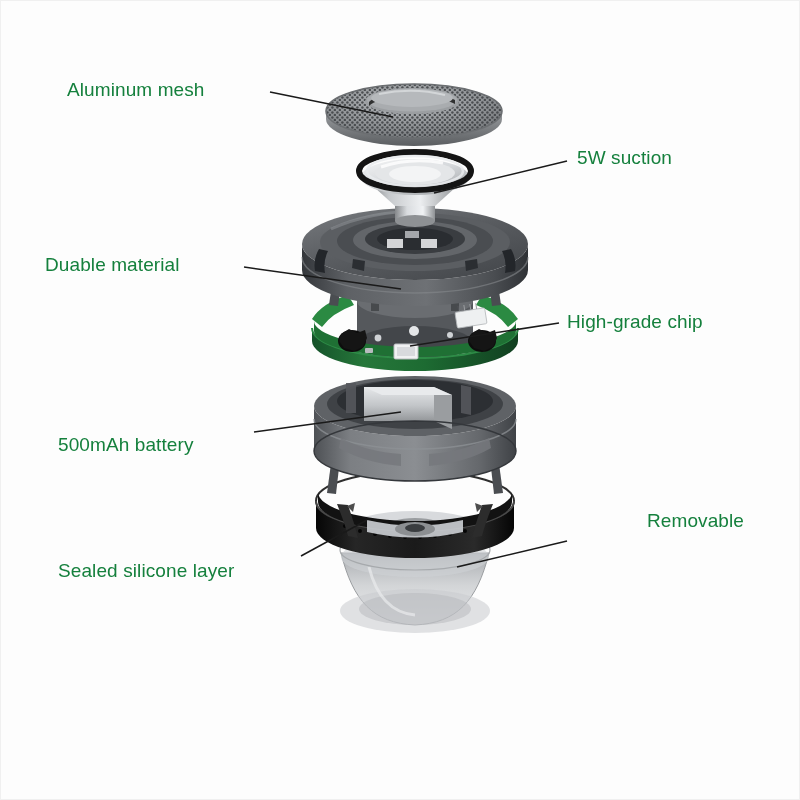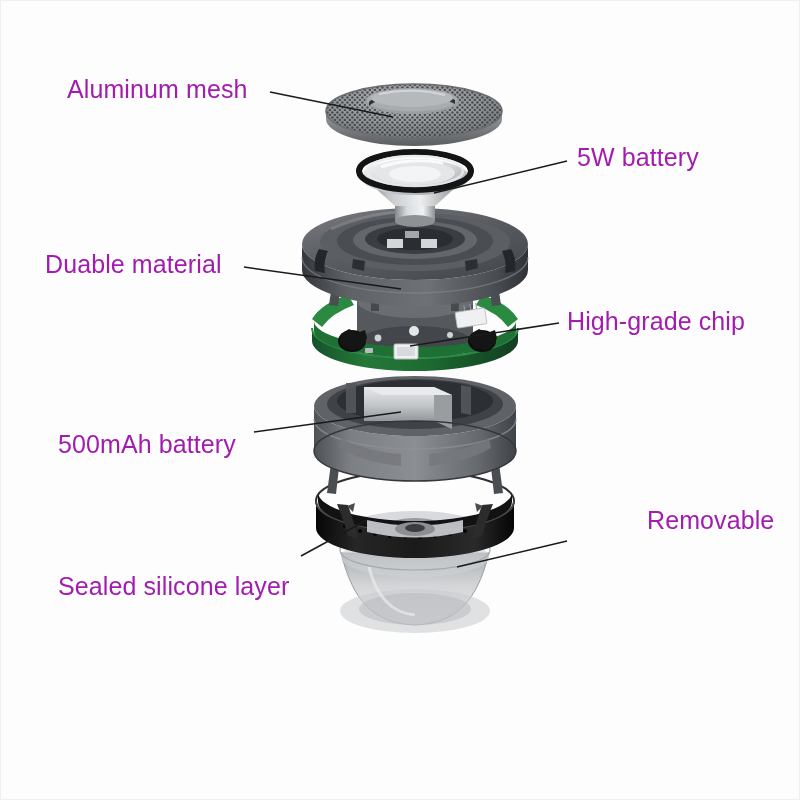--- a/index.html
+++ b/index.html
@@ -16,35 +16,35 @@
     background:#fdfdfd;
     box-sizing:border-box;
     border:1px solid #f0f0f0;
   }
   #scene{
     position:absolute;inset:0;
     width:800px;height:800px;
   }
   .callout-text{
     position:absolute;
-    color:#a21caf;
+    color:#15803d;
     font-family:"Liberation Sans", sans-serif;
-    font-size:25px;
+    font-size:19px;
     line-height:29px;
     letter-spacing:0.1px;
     white-space:pre;
     font-weight:400;
   }
   .callout-text.two-line{white-space:normal;line-height:47px;}
   #lbl-aluminum-mesh{left:66px;top:74px;}
   #lbl-speaker{left:576px;top:142px;}
   #lbl-durable{left:44px;top:249px;}
   #lbl-chip{left:566px;top:306px;}
   #lbl-battery{left:57px;top:413px;margin-top:16px;}
-  #lbl-silicone{left:57px;top:555px;margin-top:16px;}
+  #lbl-silicone{left:57px;top:555px;}
   #lbl-suction{left:610px;top:496px;width:180px;margin-left:36px;}
   #lbl-suction .sc-line{display:block;}
 </style>
 </head>
 <body>
 
 <div id="diagram-root">
 
   <svg id="scene" viewBox="0 0 800 800">
     <defs>
@@ -312,21 +312,21 @@
       <line x1="243" y1="266" x2="400" y2="288"></line>
       <line x1="558" y1="322" x2="409" y2="345"></line>
       <line x1="253" y1="431" x2="400" y2="411"></line>
       <line x1="300" y1="555" x2="366" y2="519"></line>
       <line x1="566" y1="540" x2="456" y2="566"></line>
     </g>
   </svg>
 
   <div class="callout-text" id="lbl-aluminum-mesh">Aluminum mesh</div>
 
-  <div class="callout-text" id="lbl-speaker">5W battery</div>
+  <div class="callout-text" id="lbl-speaker">5W suction</div>
 
   <div class="callout-text" id="lbl-durable">Duable material</div>
 
   <div class="callout-text" id="lbl-chip">High-grade chip</div>
 
   <div class="callout-text" id="lbl-battery">500mAh battery</div>
 
   <div class="callout-text" id="lbl-silicone">Sealed silicone layer</div>
 
   <div class="callout-text two-line" id="lbl-suction">

